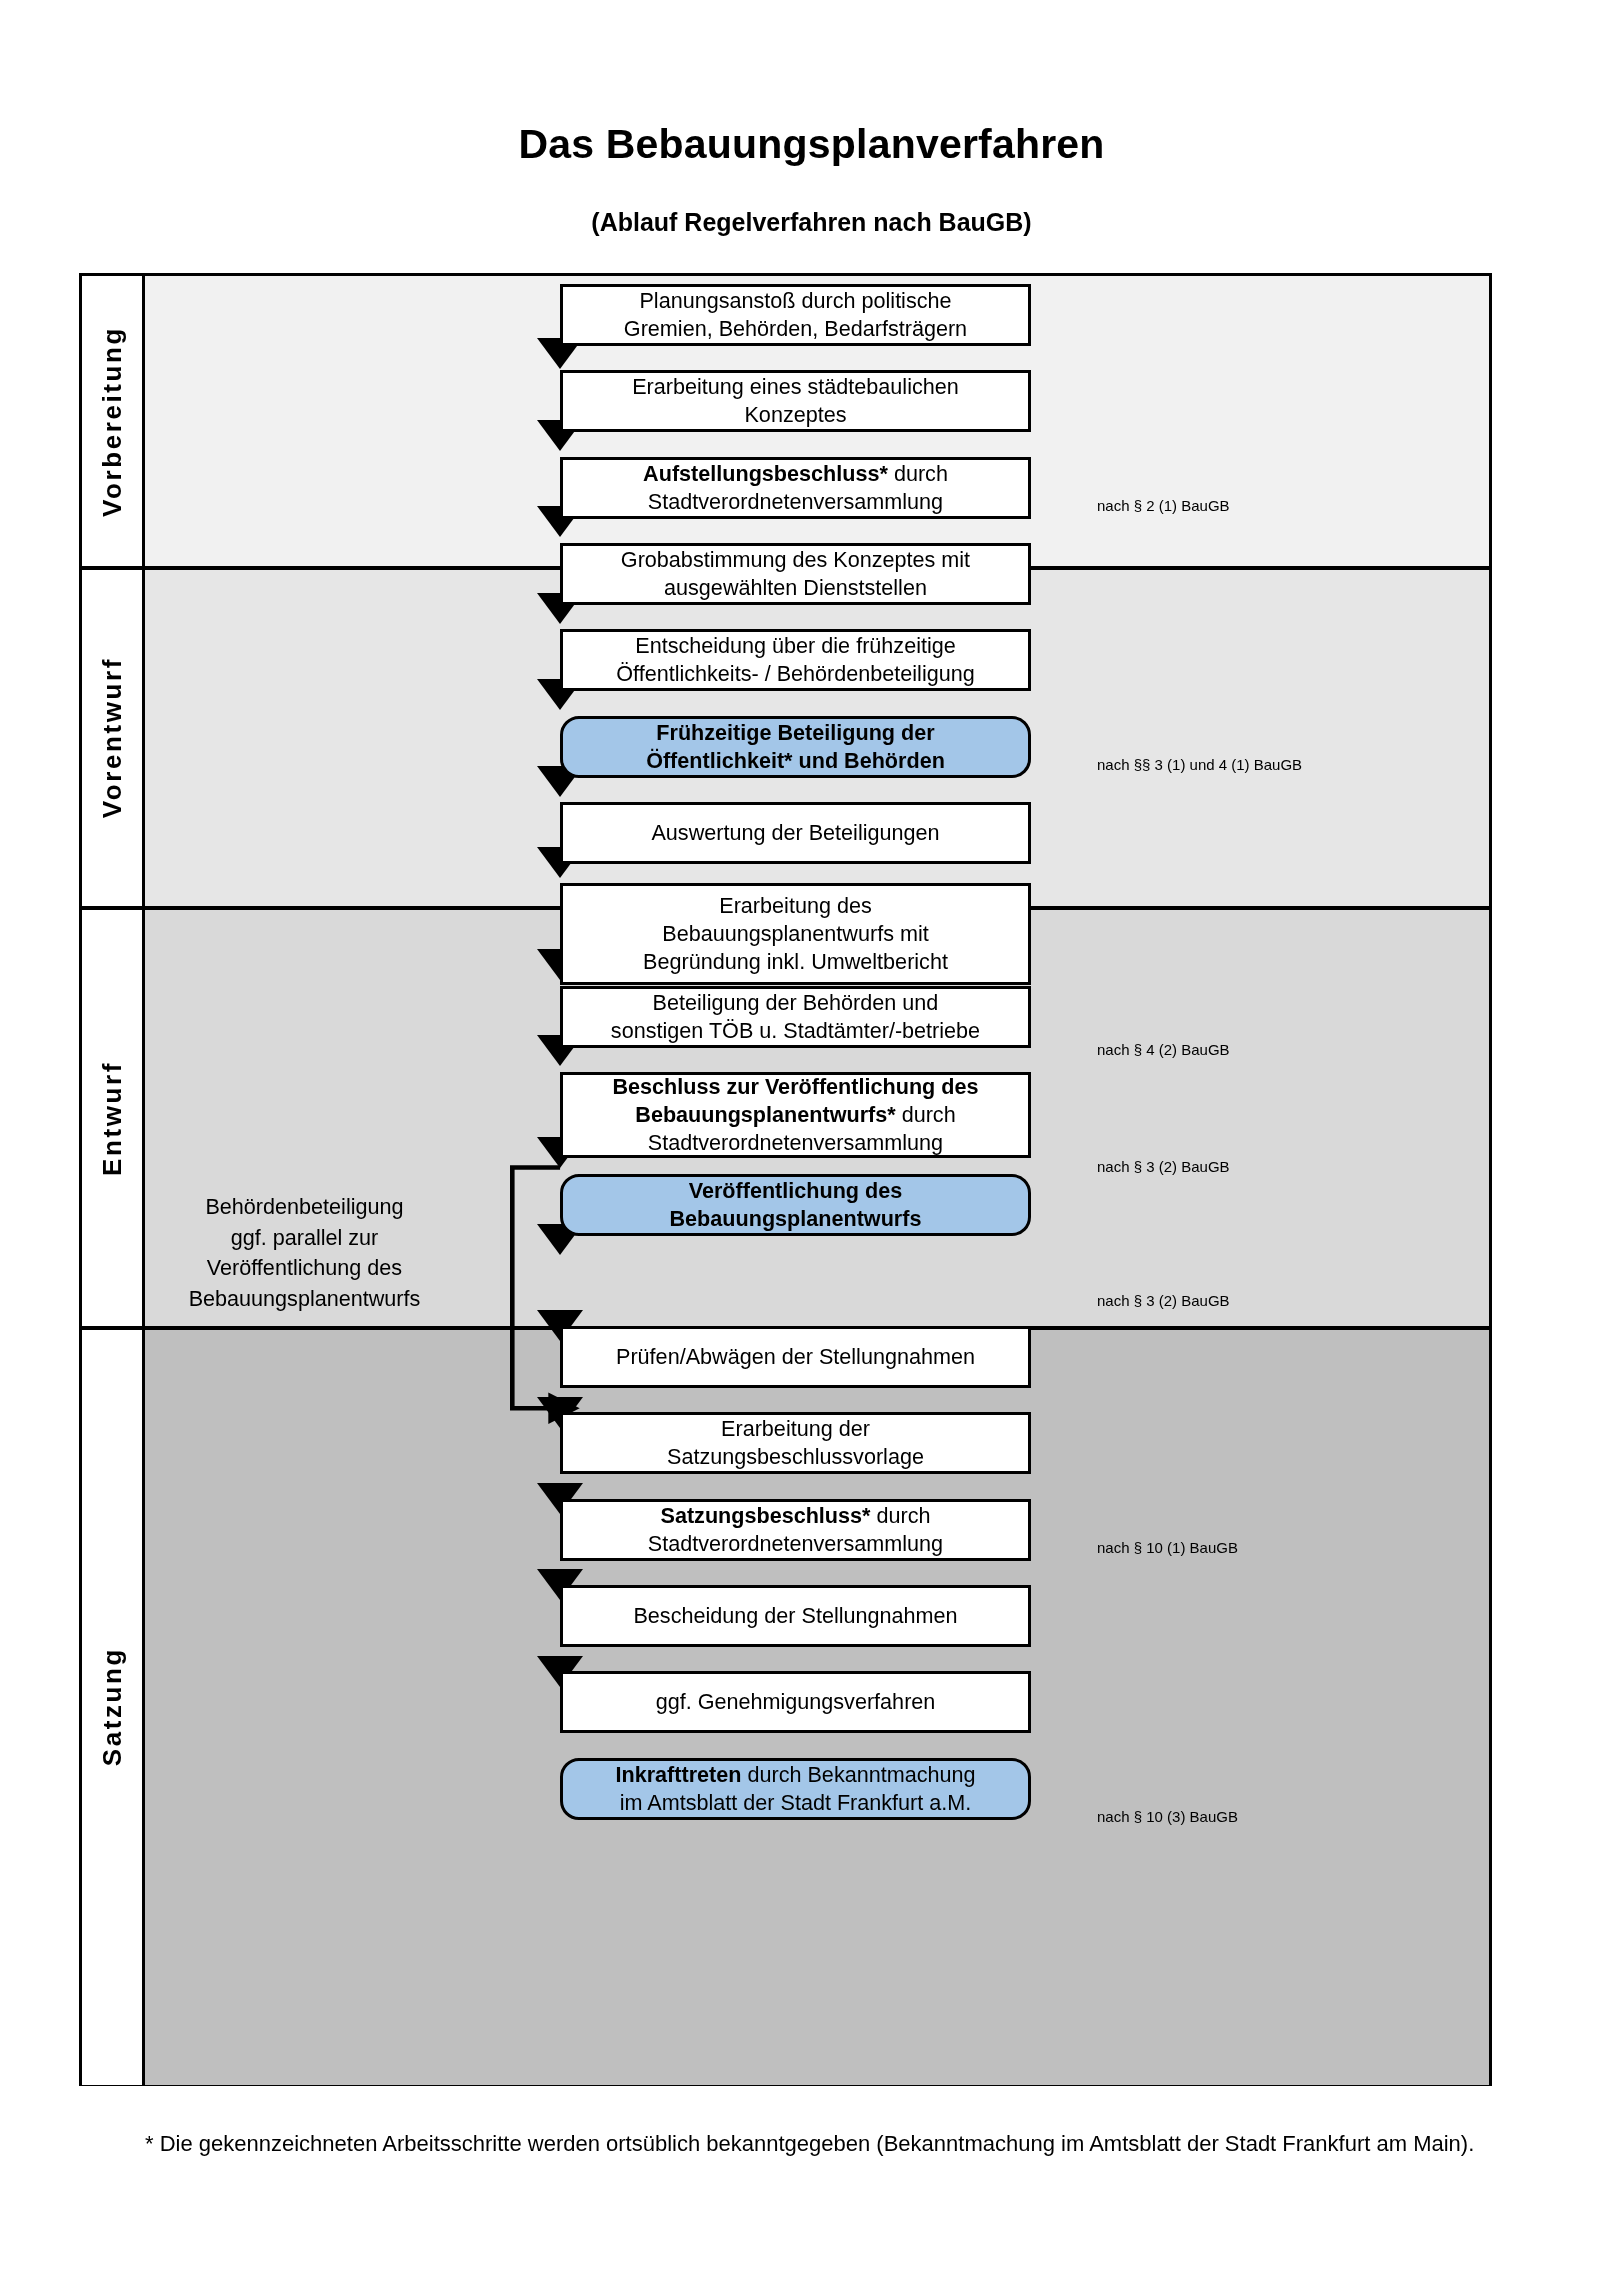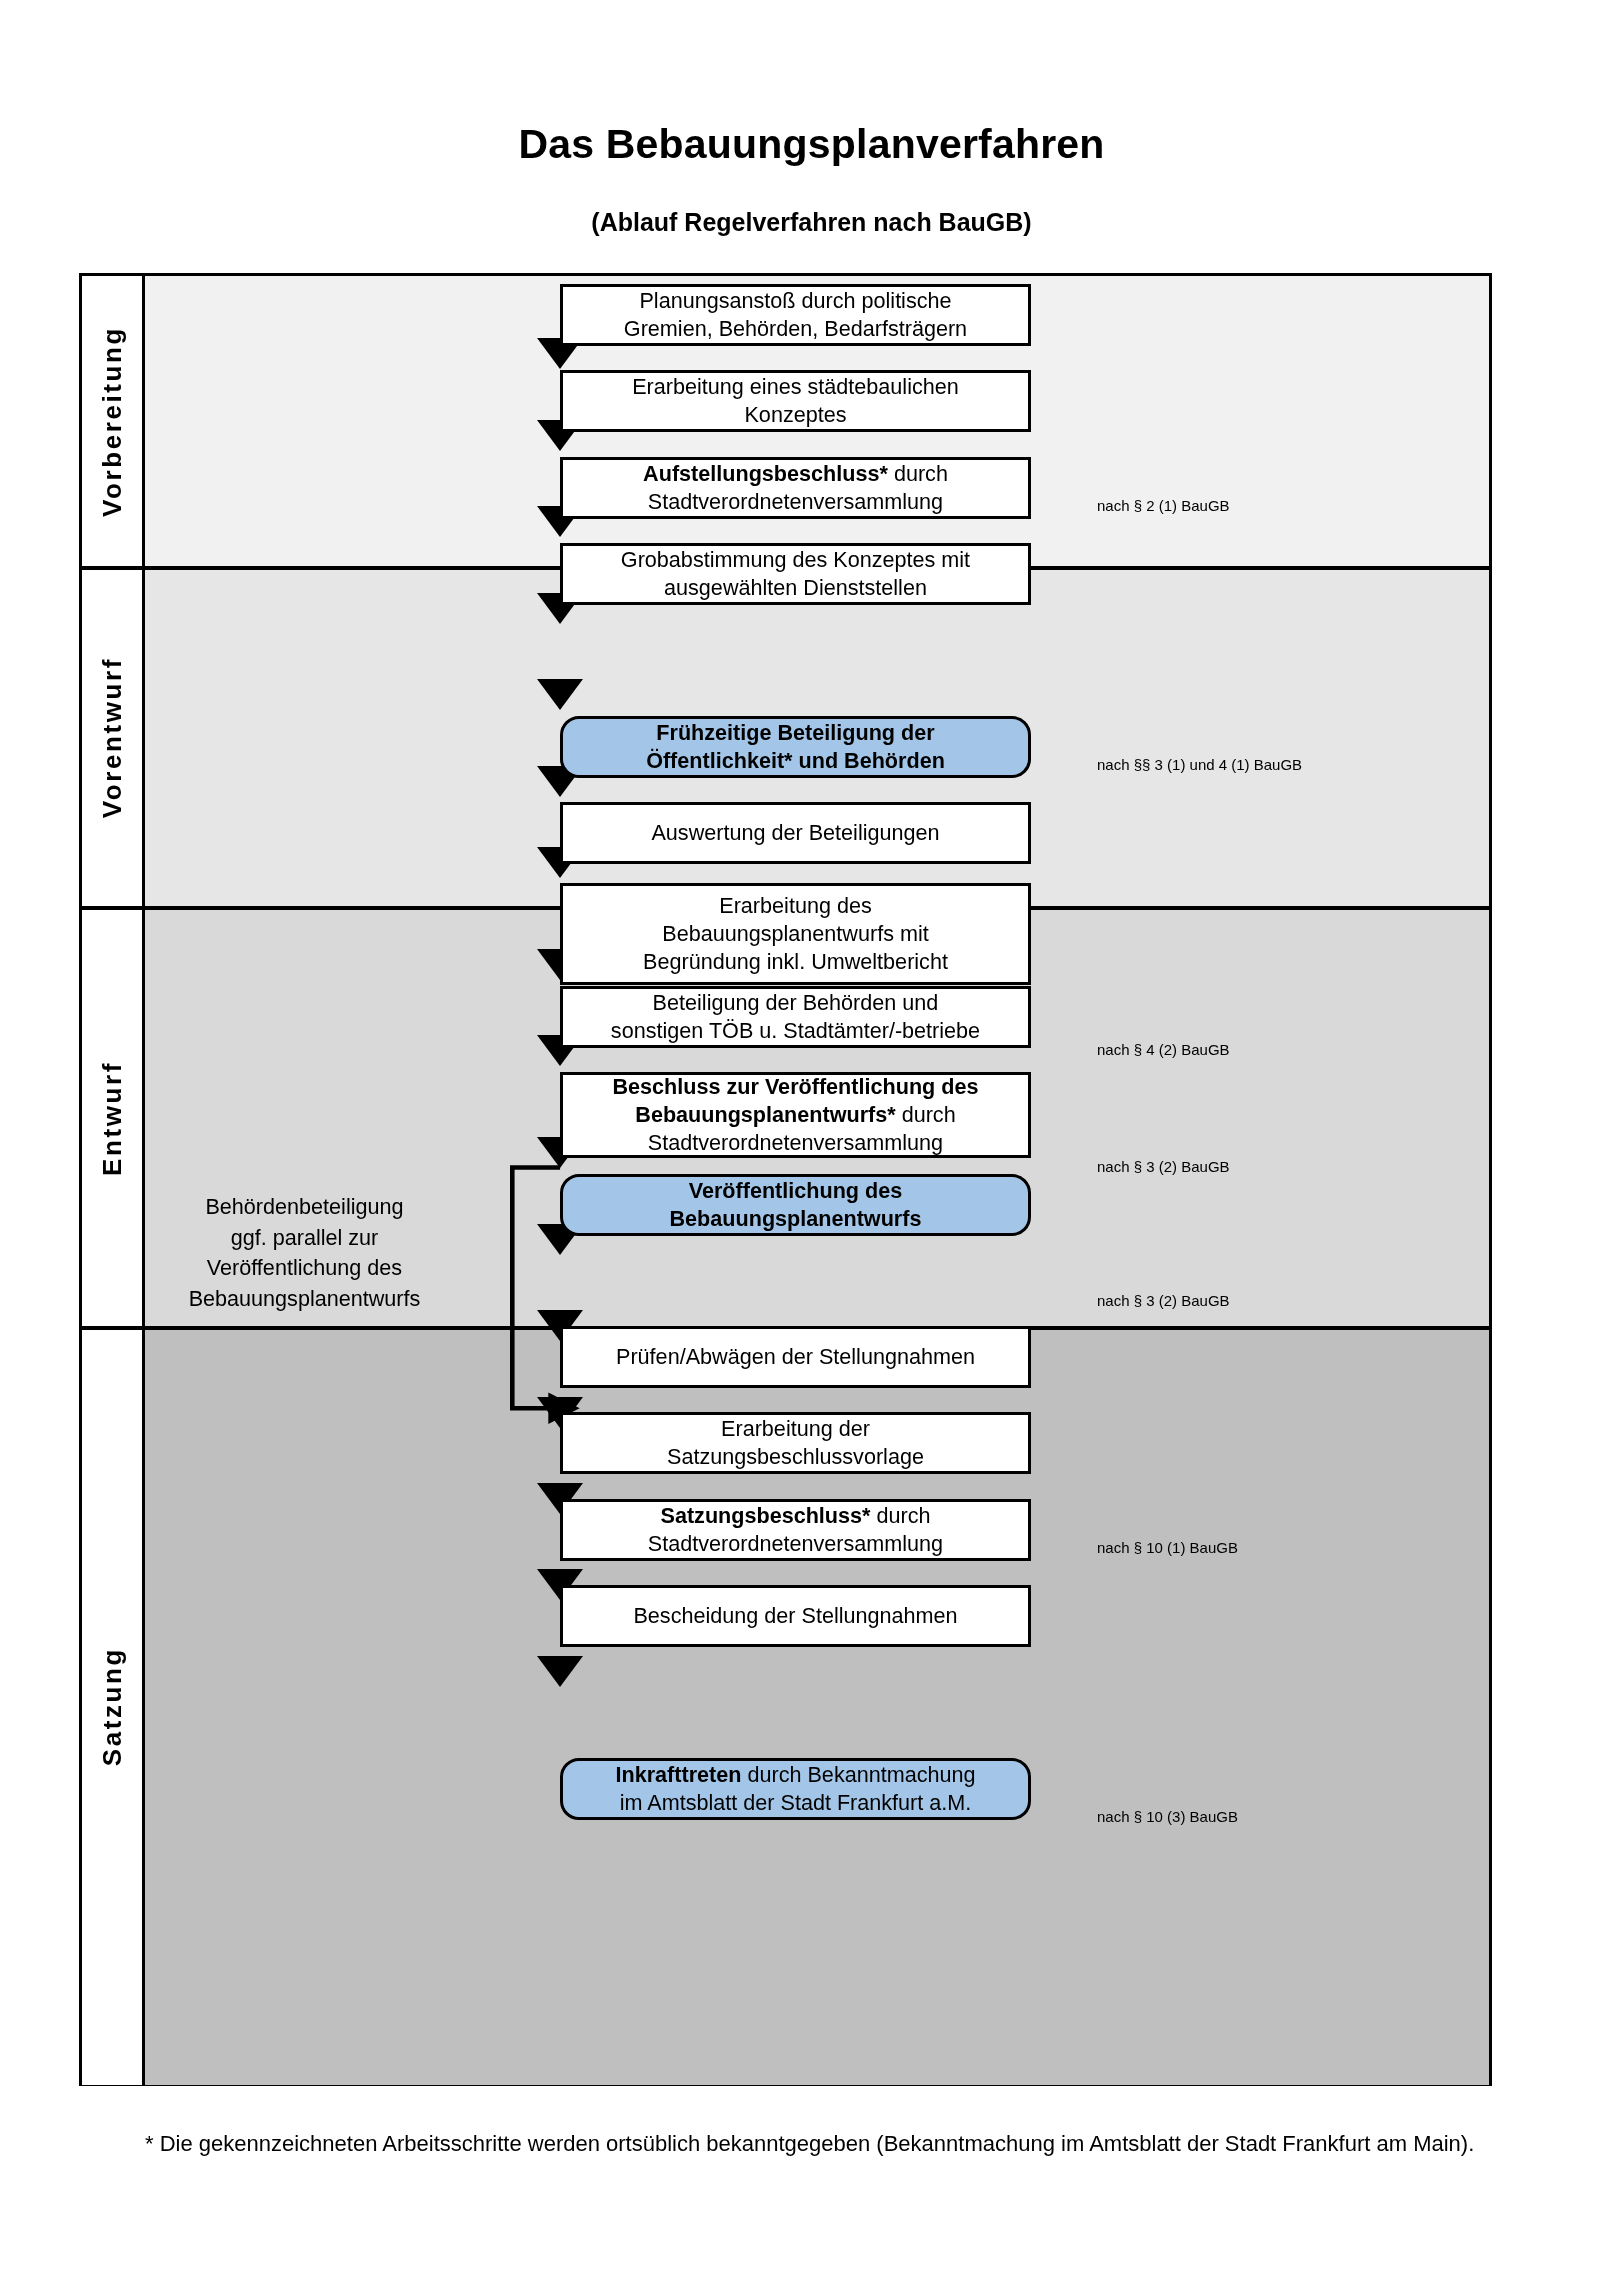--- a/index.html
+++ b/index.html
@@ -249,20 +249,26 @@
     </div>
   </div>
 
   <div class="step-box" style="left:478px; top:267px; height:62px;">
     <div>
       <div>Grobabstimmung des Konzeptes mit</div>
       <div>ausgewählten Dienststellen</div>
     </div>
   </div>
 
+  <div class="step-box" style="left:478px; top:353px; height:62px;">
+    <div>
+      <div>Entscheidung über die frühzeitige</div>
+      <div>Öffentlichkeits- / Behördenbeteiligung</div>
+    </div>
+  </div>
 
   <div class="step-box blue" style="left:478px; top:440px; height:62px;">
     <div>
       <div class="b">Frühzeitige Beteiligung der</div>
       <div class="b">Öffentlichkeit* und Behörden</div>
     </div>
   </div>
 
   <div class="step-box" style="left:478px; top:526px; height:62px;">
     <div>
@@ -319,20 +325,25 @@
       <div>Stadtverordnetenversammlung</div>
     </div>
   </div>
 
   <div class="step-box" style="left:478px; top:1309px; height:62px;">
     <div>
       <div>Bescheidung der Stellungnahmen</div>
     </div>
   </div>
 
+  <div class="step-box" style="left:478px; top:1395px; height:62px;">
+    <div>
+      <div>ggf. Genehmigungsverfahren</div>
+    </div>
+  </div>
 
   <div class="step-box blue" style="left:478px; top:1482px; height:62px;">
     <div>
       <div><span class="b">Inkrafttreten</span><span> durch Bekanntmachung</span></div>
       <div>im Amtsblatt der Stadt Frankfurt a.M.</div>
     </div>
   </div>
 
   <div class="law-ref" style="top:221px;">nach § 2 (1) BauGB</div>
   <div class="law-ref" style="top:480px;">nach §§ 3 (1) und 4 (1) BauGB</div>

